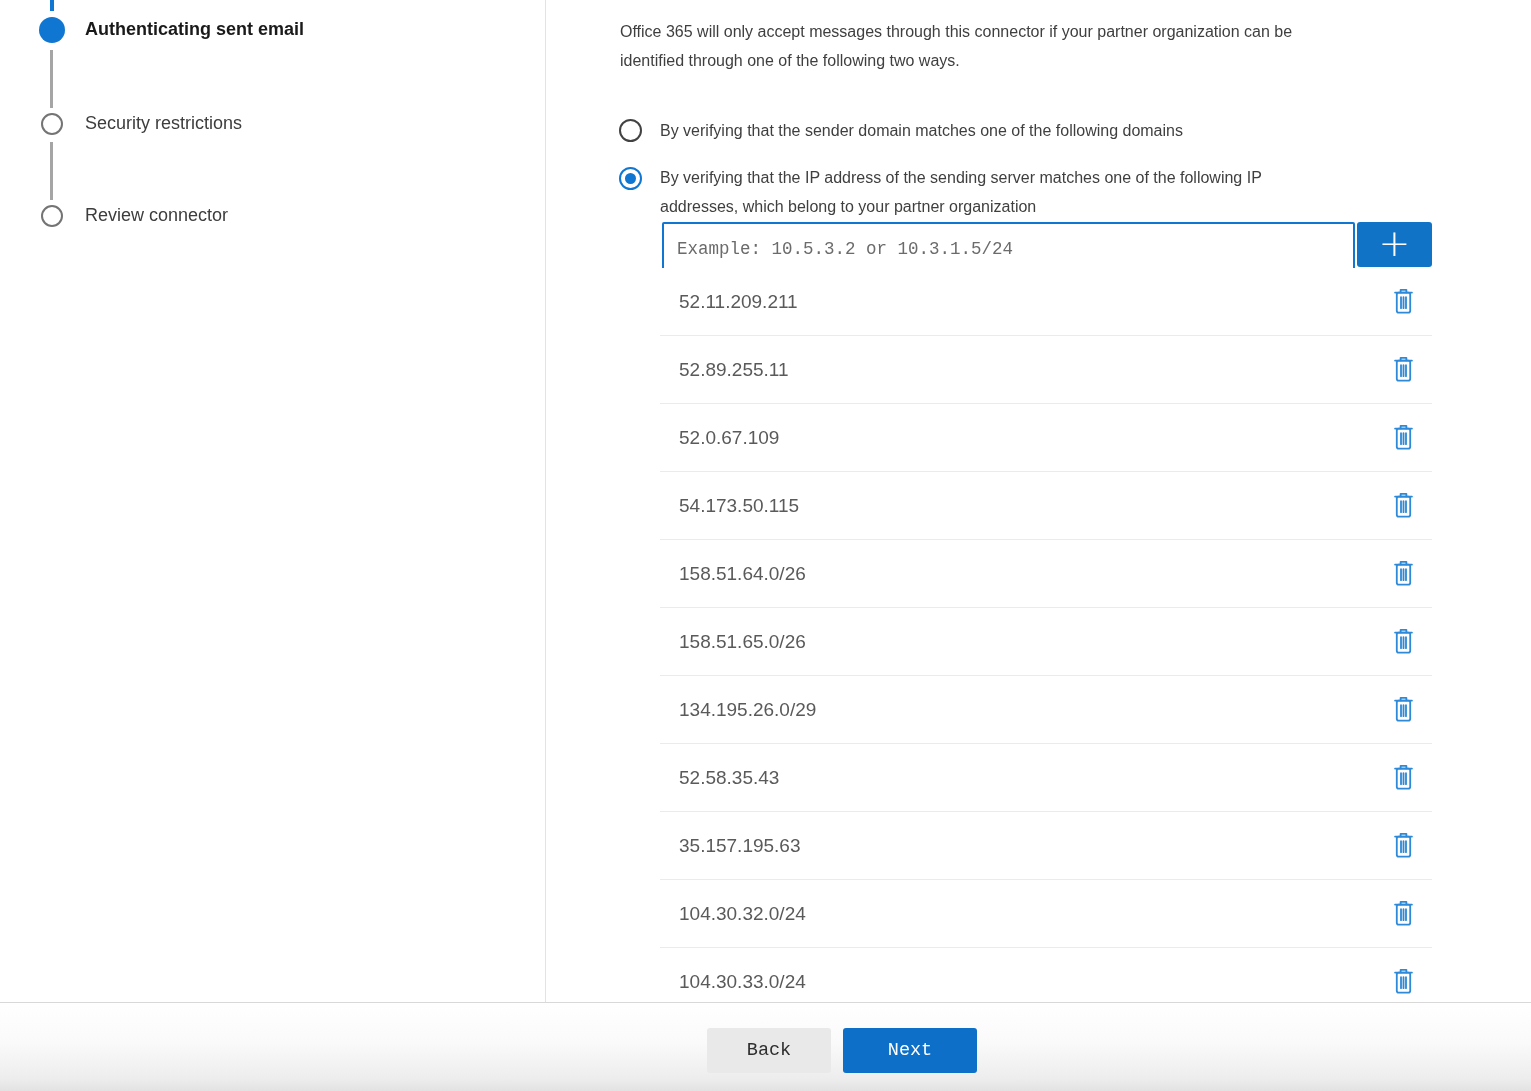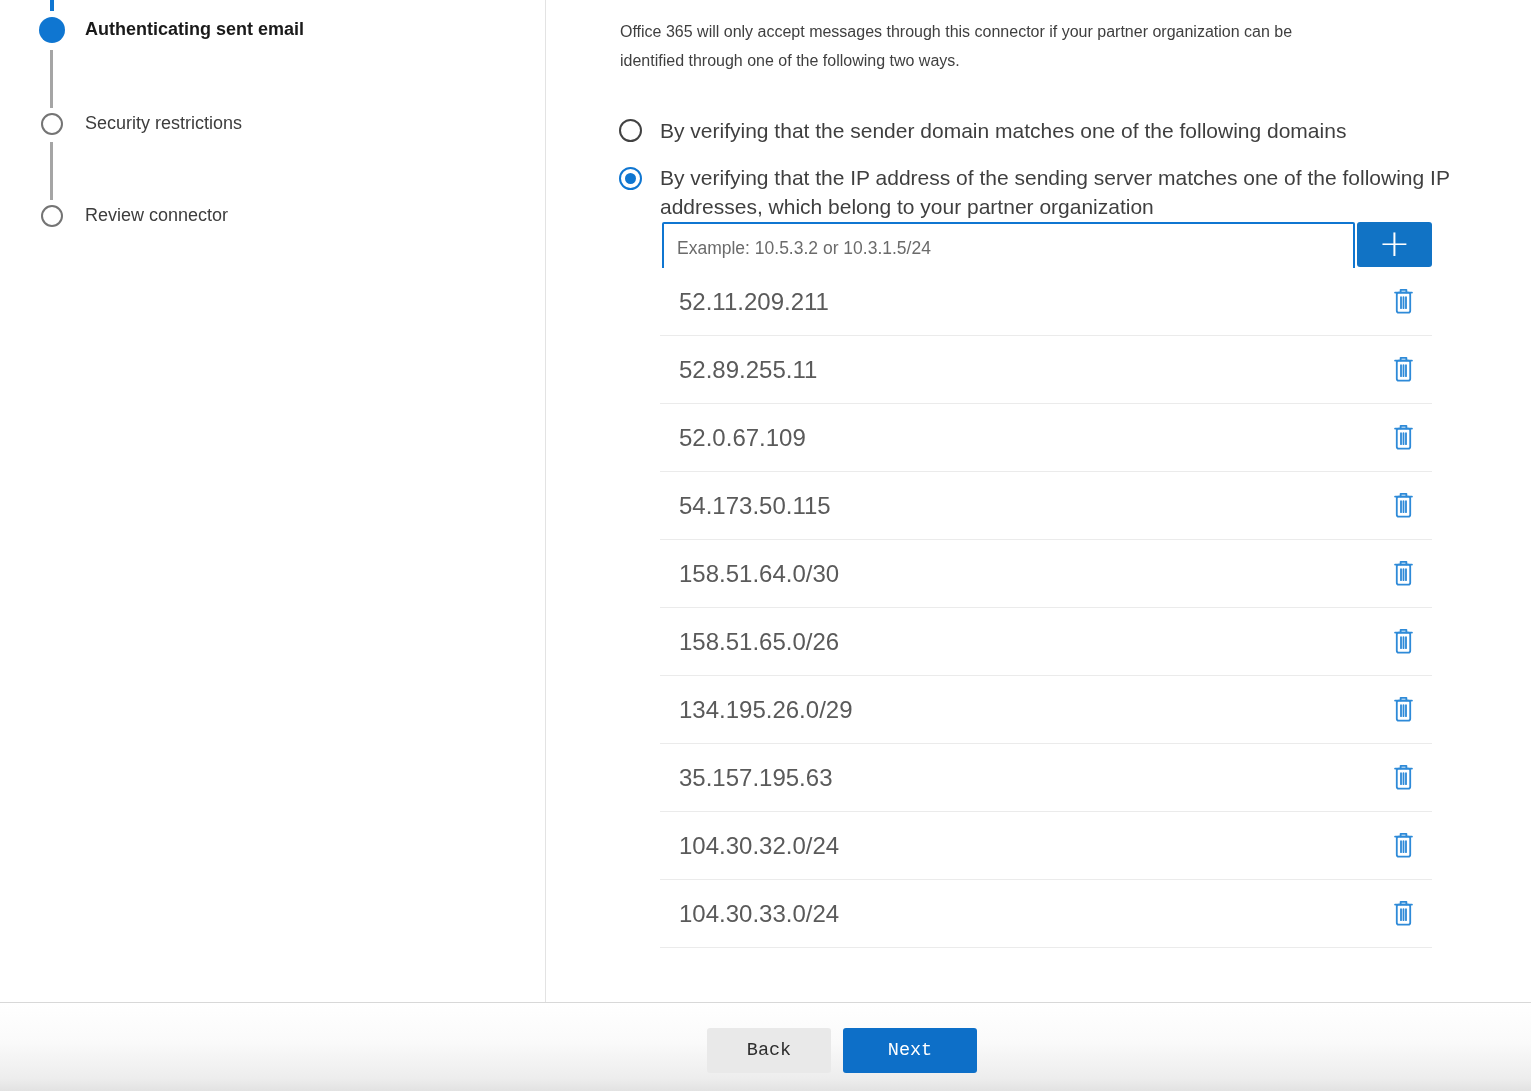--- a/index.html
+++ b/index.html
@@ -27,36 +27,36 @@
 
   
   .main{position:absolute;left:546px;top:0;width:985px;height:1002px;}
   .desc-line{position:absolute;left:74px;font-size:16px;line-height:29px;color:#3f3f3f;white-space:nowrap;}
 
   .radio{position:absolute;width:23px;height:23px;border-radius:50%;background:#fff;}
   .radio.unselected{border:2px solid #424242;}
   .radio.selected{border:2px solid var(--primary-blue);}
   .radio.selected::after{content:"";position:absolute;left:50%;top:50%;width:11px;height:11px;
     margin:-5.5px 0 0 -5.5px;border-radius:50%;background:var(--primary-blue);}
-  .radio-label{position:absolute;left:114px;font-size:21px;color:#3f3f3f;white-space:nowrap;line-height:24px;}
+  .radio-label{position:absolute;left:114px;font-size:16px;color:#3f3f3f;white-space:nowrap;line-height:24px;}
 
   .ip-entry{position:absolute;left:116px;top:222px;width:770px;height:45px;}
   .ip-input{position:absolute;left:0;top:0;width:693px;height:53px;border:2px solid var(--primary-blue);
     border-radius:2px;padding:0 13px;font-size:17.5px;color:#333;outline:none;
-    font-family:Liberation Sans, sans-serif;}
+    font-family:Liberation Mono, monospace;}
   .ip-input::placeholder{color:#6b6b6b;opacity:1;}
   .add-btn{position:absolute;left:695px;top:0;width:75px;height:45px;background:#1173c5;
     border:none;border-radius:3px;cursor:pointer;display:flex;align-items:center;justify-content:center;}
   .add-btn span{color:#fff;font-size:38px;font-weight:100;line-height:38px;margin-top:-4px;
     font-family:"DejaVu Sans",sans-serif;}
 
   .ip-list{position:absolute;left:114px;top:268px;width:772px;}
   .ip-row{position:relative;height:68px;border-bottom:1px solid #ebebeb;
     display:flex;align-items:center;justify-content:space-between;background:#fff;}
-  .ip-text{margin-left:19px;font-size:24px;color:#5a5a5a;}
+  .ip-text{margin-left:19px;font-size:19px;color:#5a5a5a;}
   .trash-btn{width:36px;height:40px;margin-right:11px;background:transparent;border:none;cursor:pointer;
     display:flex;align-items:center;justify-content:center;}
 
   
   .footer{position:absolute;left:0;top:1002px;width:1531px;height:89px;z-index:5;
     border-top:1px solid #d8d8d8;
     background:linear-gradient(180deg,#ffffff 0%,#fafafa 45%,#ededed 86%,#e2e2e2 100%);}
   .btn{position:absolute;top:25px;height:45px;border:none;border-radius:3px;font-size:18.5px;
     cursor:pointer;font-family:Liberation Mono, monospace;}
   .btn-back{left:707px;width:124px;background:var(--back-gray);color:#2f2f2f;}
@@ -158,21 +158,21 @@
             <svg width="23" height="27" viewBox="0 0 24 28" fill="none" stroke="#2e8ad8" stroke-width="1.9" stroke-linecap="round" stroke-linejoin="round">
               <path d="M9 4.5 V1.8 h6 v2.7"></path>
               <path d="M3.2 4.7 h17.6"></path>
               <rect x="5" y="4.7" width="14" height="21" rx="2"></rect>
               <path d="M9.4 9.5 v11.5 M12 9.5 v11.5 M14.6 9.5 v11.5"></path>
             </svg>
           </button>
         </div>
 
         <div class="ip-row">
-          <span class="ip-text">158.51.64.0/30</span>
+          <span class="ip-text">158.51.64.0/26</span>
           <button class="trash-btn">
             <svg width="23" height="27" viewBox="0 0 24 28" fill="none" stroke="#2e8ad8" stroke-width="1.9" stroke-linecap="round" stroke-linejoin="round">
               <path d="M9 4.5 V1.8 h6 v2.7"></path>
               <path d="M3.2 4.7 h17.6"></path>
               <rect x="5" y="4.7" width="14" height="21" rx="2"></rect>
               <path d="M9.4 9.5 v11.5 M12 9.5 v11.5 M14.6 9.5 v11.5"></path>
             </svg>
           </button>
         </div>
 
@@ -193,20 +193,31 @@
           <button class="trash-btn">
             <svg width="23" height="27" viewBox="0 0 24 28" fill="none" stroke="#2e8ad8" stroke-width="1.9" stroke-linecap="round" stroke-linejoin="round">
               <path d="M9 4.5 V1.8 h6 v2.7"></path>
               <path d="M3.2 4.7 h17.6"></path>
               <rect x="5" y="4.7" width="14" height="21" rx="2"></rect>
               <path d="M9.4 9.5 v11.5 M12 9.5 v11.5 M14.6 9.5 v11.5"></path>
             </svg>
           </button>
         </div>
 
+        <div class="ip-row">
+          <span class="ip-text">52.58.35.43</span>
+          <button class="trash-btn">
+            <svg width="23" height="27" viewBox="0 0 24 28" fill="none" stroke="#2e8ad8" stroke-width="1.9" stroke-linecap="round" stroke-linejoin="round">
+              <path d="M9 4.5 V1.8 h6 v2.7"></path>
+              <path d="M3.2 4.7 h17.6"></path>
+              <rect x="5" y="4.7" width="14" height="21" rx="2"></rect>
+              <path d="M9.4 9.5 v11.5 M12 9.5 v11.5 M14.6 9.5 v11.5"></path>
+            </svg>
+          </button>
+        </div>
 
         <div class="ip-row">
           <span class="ip-text">35.157.195.63</span>
           <button class="trash-btn">
             <svg width="23" height="27" viewBox="0 0 24 28" fill="none" stroke="#2e8ad8" stroke-width="1.9" stroke-linecap="round" stroke-linejoin="round">
               <path d="M9 4.5 V1.8 h6 v2.7"></path>
               <path d="M3.2 4.7 h17.6"></path>
               <rect x="5" y="4.7" width="14" height="21" rx="2"></rect>
               <path d="M9.4 9.5 v11.5 M12 9.5 v11.5 M14.6 9.5 v11.5"></path>
             </svg>

